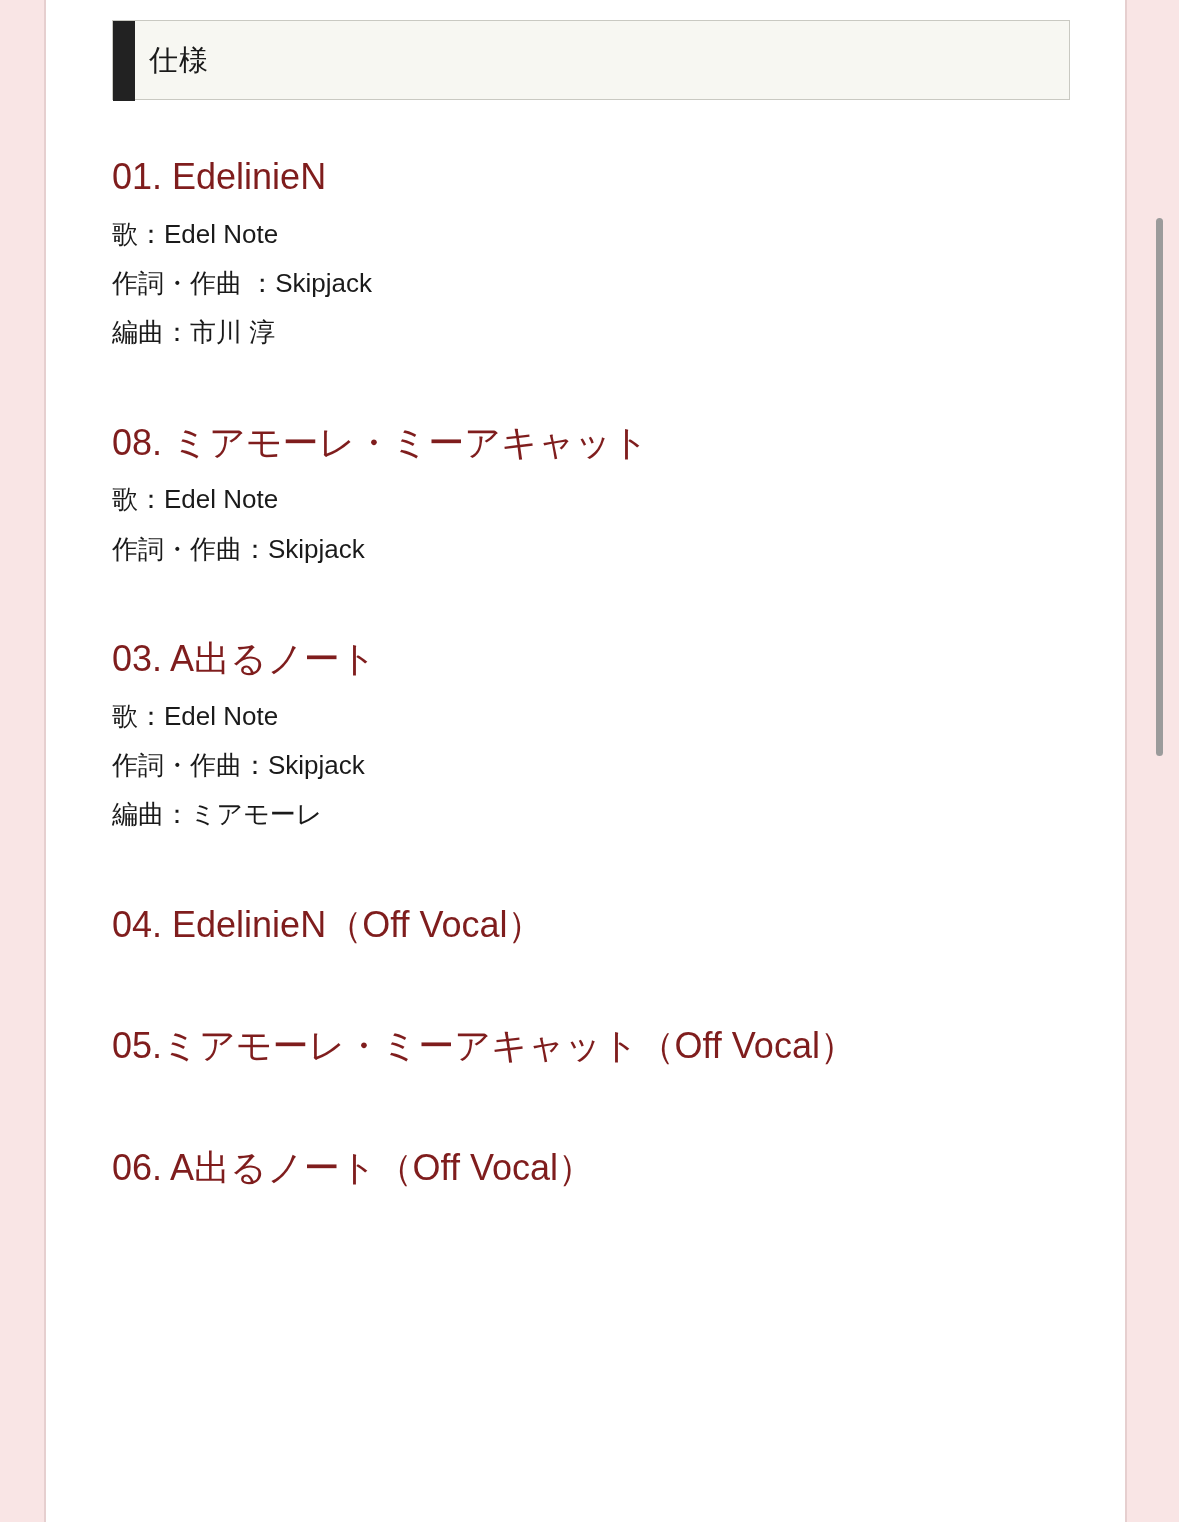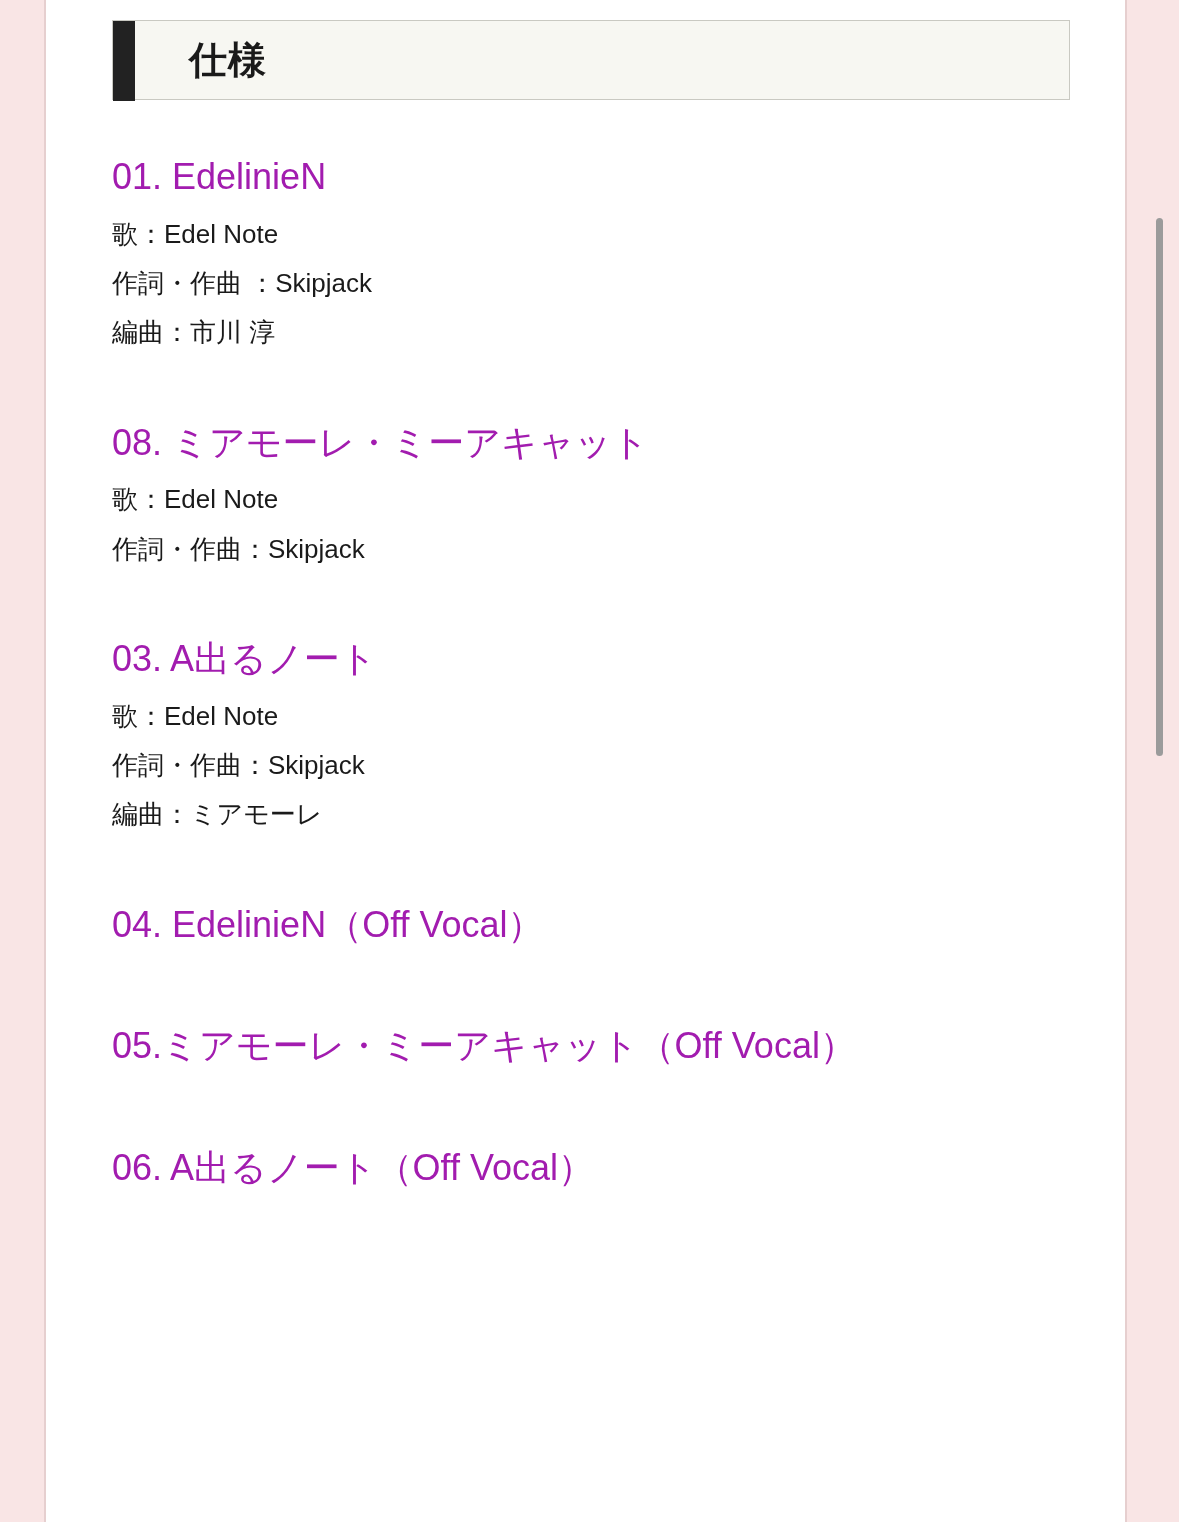--- a/index.html
+++ b/index.html
@@ -72,38 +72,38 @@
   }
   .section-heading .accent-bar {
     position: absolute;
     left: 0;
     top: 0;
     width: 22px;
     height: 80px;
     background: #222222;
   }
   .section-heading .heading-text {
-    margin-left: 76px;
-    font-size: 38px;
-    font-weight: bold;
+    margin-left: 36px;
+    font-size: 29px;
+    font-weight: normal;
     color: #1a1a1a;
     letter-spacing: 1px;
     line-height: 1;
   }
 
   
   .track-list {
     margin-top: 44px;
   }
   .track {
     margin-bottom: 52px;
   }
   .track-title {
     font-size: 36px;
-    color: #a21caf;
+    color: #7f1d1d;
     line-height: 1.82;
     white-space: pre;
   }
   .track-credit {
     font-size: 26px;
     color: #1a1a1a;
     line-height: 1.9;
     white-space: pre;
   }
   .track.off-vocal {

